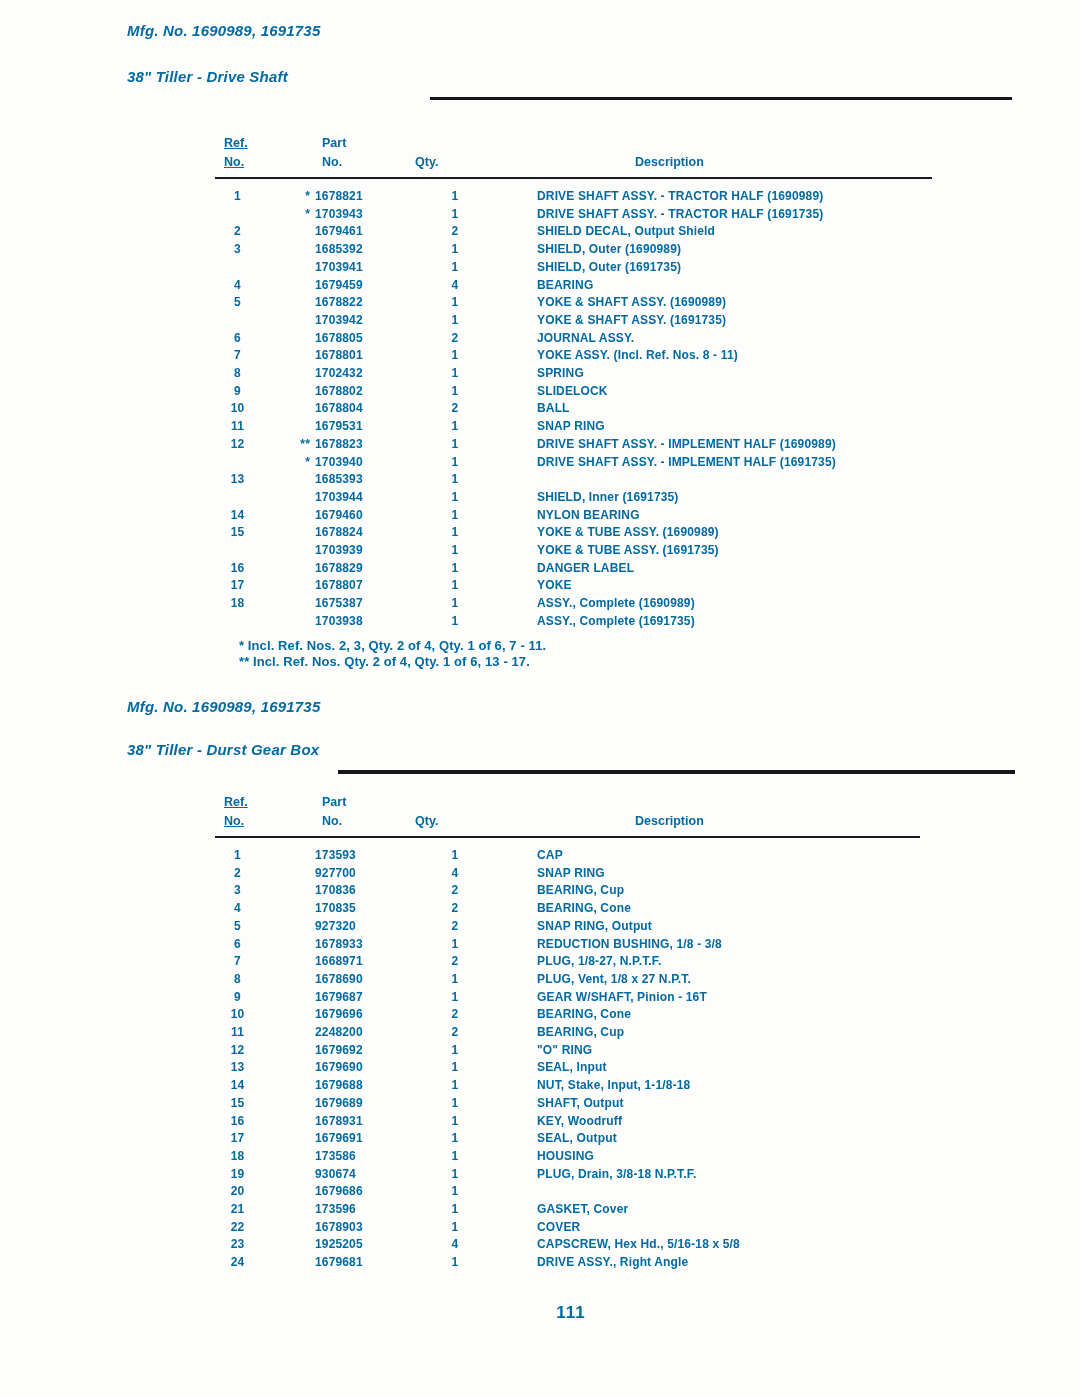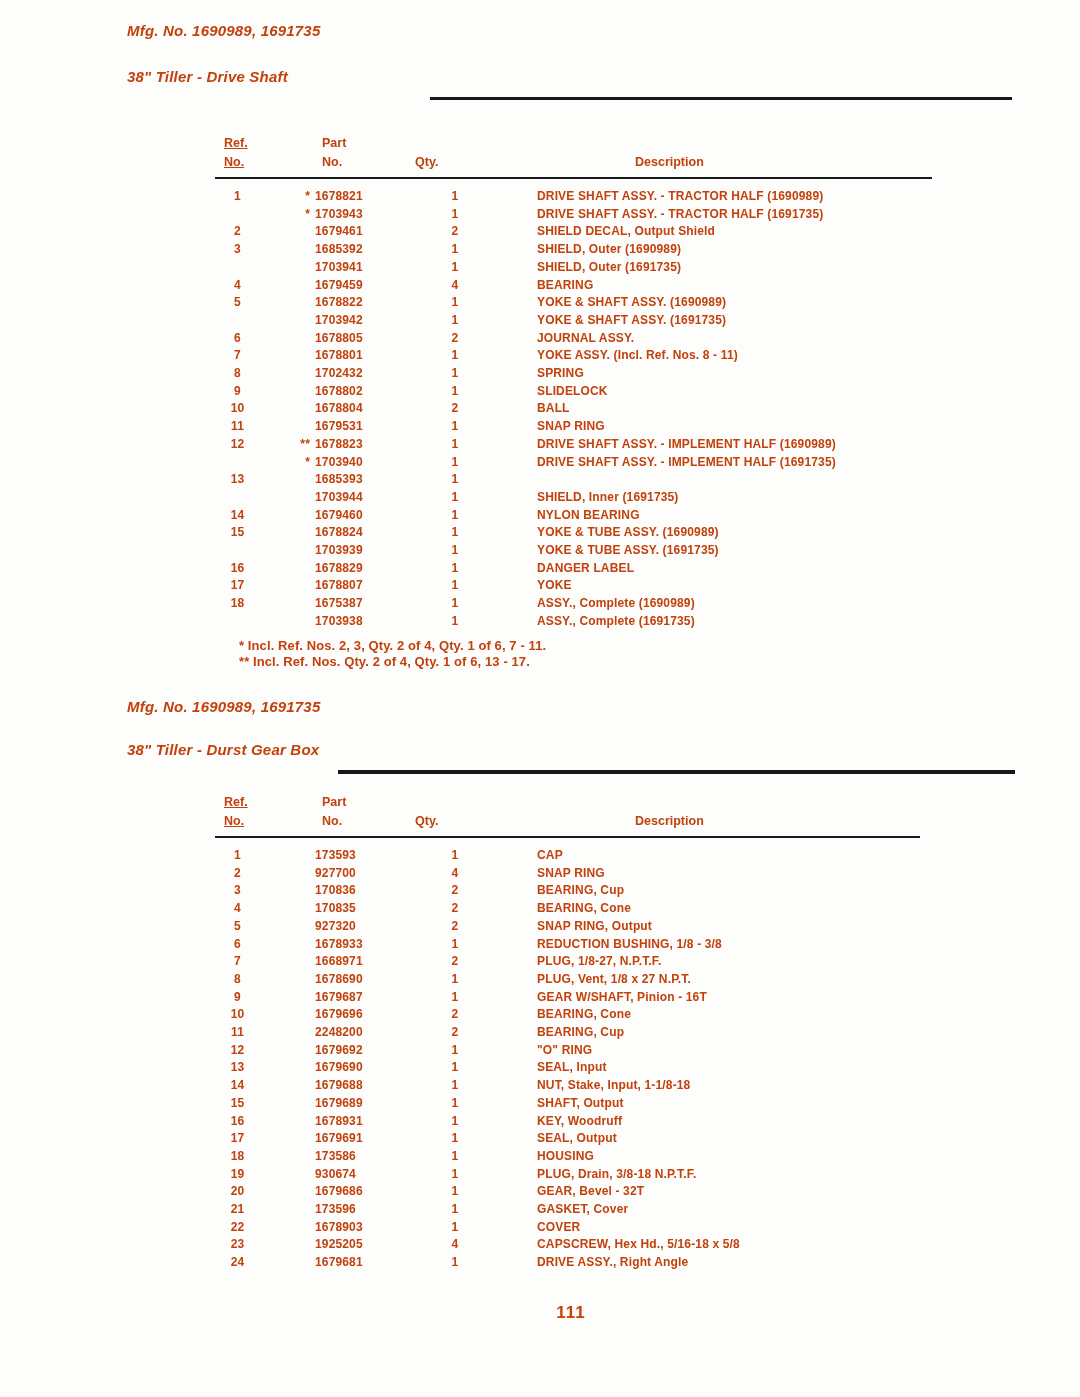--- a/index.html
+++ b/index.html
@@ -2,21 +2,21 @@
 <html><head>
 <meta charset="utf-8">
 <style>
   * { margin:0; padding:0; box-sizing:border-box; }
   html, body { background:#e9e9e9; }
   .page {
     position:relative;
     width:1080px; height:1397px;
     margin:0 auto;
     background:#fdfdfb;
-    color:#c2410c;
+    color:#0369a1;
     font-family:"Liberation Sans", sans-serif;
     overflow:hidden;
   }
   .mfg {
     position:absolute; left:127px;
     font-style:italic; font-weight:700; font-size:15px; letter-spacing:.2px;
   }
   .sec-title {
     position:absolute; left:127px;
     font-style:italic; font-weight:600; font-size:15px; letter-spacing:.2px;
@@ -417,21 +417,20 @@
           <span class="cell mark"></span>
           <span class="cell part">930674</span>
           <span class="cell qty">1</span>
           <span class="cell desc">PLUG, Drain, 3/8-18 N.P.T.F.</span>
         </div>
         <div class="trow">
           <span class="cell ref">20</span>
           <span class="cell mark"></span>
           <span class="cell part">1679686</span>
           <span class="cell qty">1</span>
-          <span class="cell desc">GEAR, Bevel - 32T</span>
         </div>
         <div class="trow">
           <span class="cell ref">21</span>
           <span class="cell mark"></span>
           <span class="cell part">173596</span>
           <span class="cell qty">1</span>
           <span class="cell desc">GASKET, Cover</span>
         </div>
         <div class="trow">
           <span class="cell ref">22</span>

